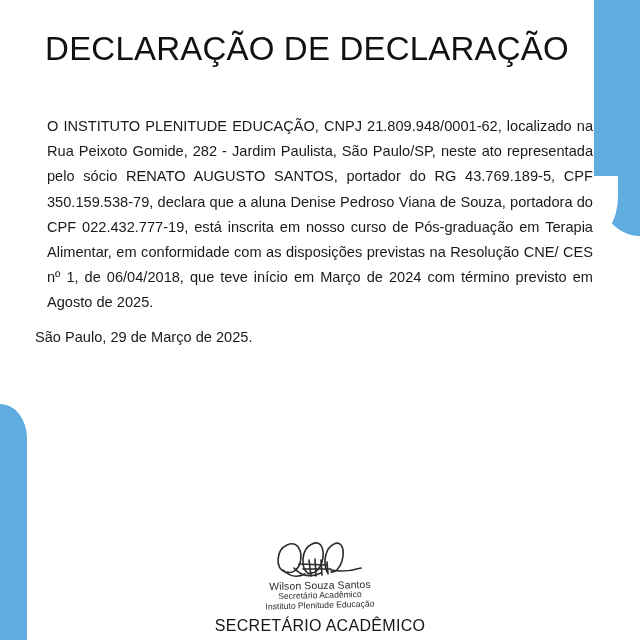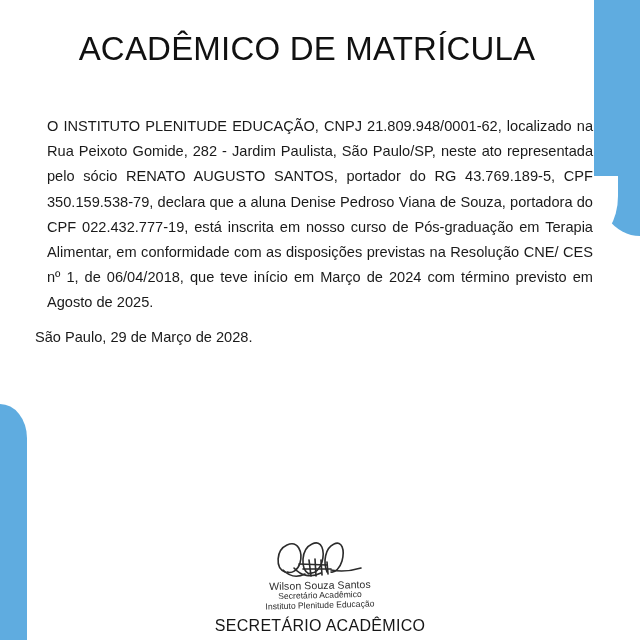--- a/index.html
+++ b/index.html
@@ -146,27 +146,27 @@
 </style>
 </head>
 <body>
 
 <div id="page">
 
   <div class="deco-right"></div>
   <div class="deco-right-notch"></div>
   <div class="deco-left"></div>
 
-  <div class="doc-title">ACADÊMICO DE MATRÍCULA</div>
+  <div class="doc-title">DECLARAÇÃO DE DECLARAÇÃO</div>
 
   <div class="body-block">
     <p>O INSTITUTO PLENITUDE EDUCAÇÃO, CNPJ 21.809.948/0001-62, localizado na Rua Peixoto Gomide, 282 - Jardim Paulista, São Paulo/SP, neste ato representada pelo sócio RENATO AUGUSTO SANTOS, portador do RG 43.769.189-5, CPF 350.159.538-79, declara que a aluna Denise Pedroso Viana de Souza, portadora do CPF 022.432.777-19, está inscrita em nosso curso de Pós-graduação em Terapia Alimentar, em conformidade com as disposições previstas na Resolução CNE/ CES nº 1, de 06/04/2018, que teve início em Março de 2024 com término previsto em Agosto de 2025.</p>
   </div>
 
-  <div class="date-line">São Paulo, 29 de Março de 2028.</div>
+  <div class="date-line">São Paulo, 29 de Março de 2025.</div>
 
   <div class="signature-block">
     <svg class="signature-mark" viewBox="0 0 110 44">
       <g fill="none" stroke="#2b2b2b" stroke-width="1.6" stroke-linecap="round" stroke-linejoin="round">
         <path d="M20 34 C10 30, 11 12, 22 7 C33 2, 38 14, 35 25 C33 32, 27 36, 22 34"></path>
         <path d="M44 36 C35 31, 36 11, 47 6 C57 1, 60 13, 57 24 C55 31, 50 36, 45 35"></path>
         <path d="M62 34 C58 24, 60 10, 69 6 C77 2, 80 12, 77 23 C75 30, 70 35, 66 34"></path>
         <path d="M18 32 C24 38, 32 40, 40 36"></path>
         <path d="M29 30 C36 38, 46 40, 56 35"></path>
         <path d="M34 26 L62 27"></path>

